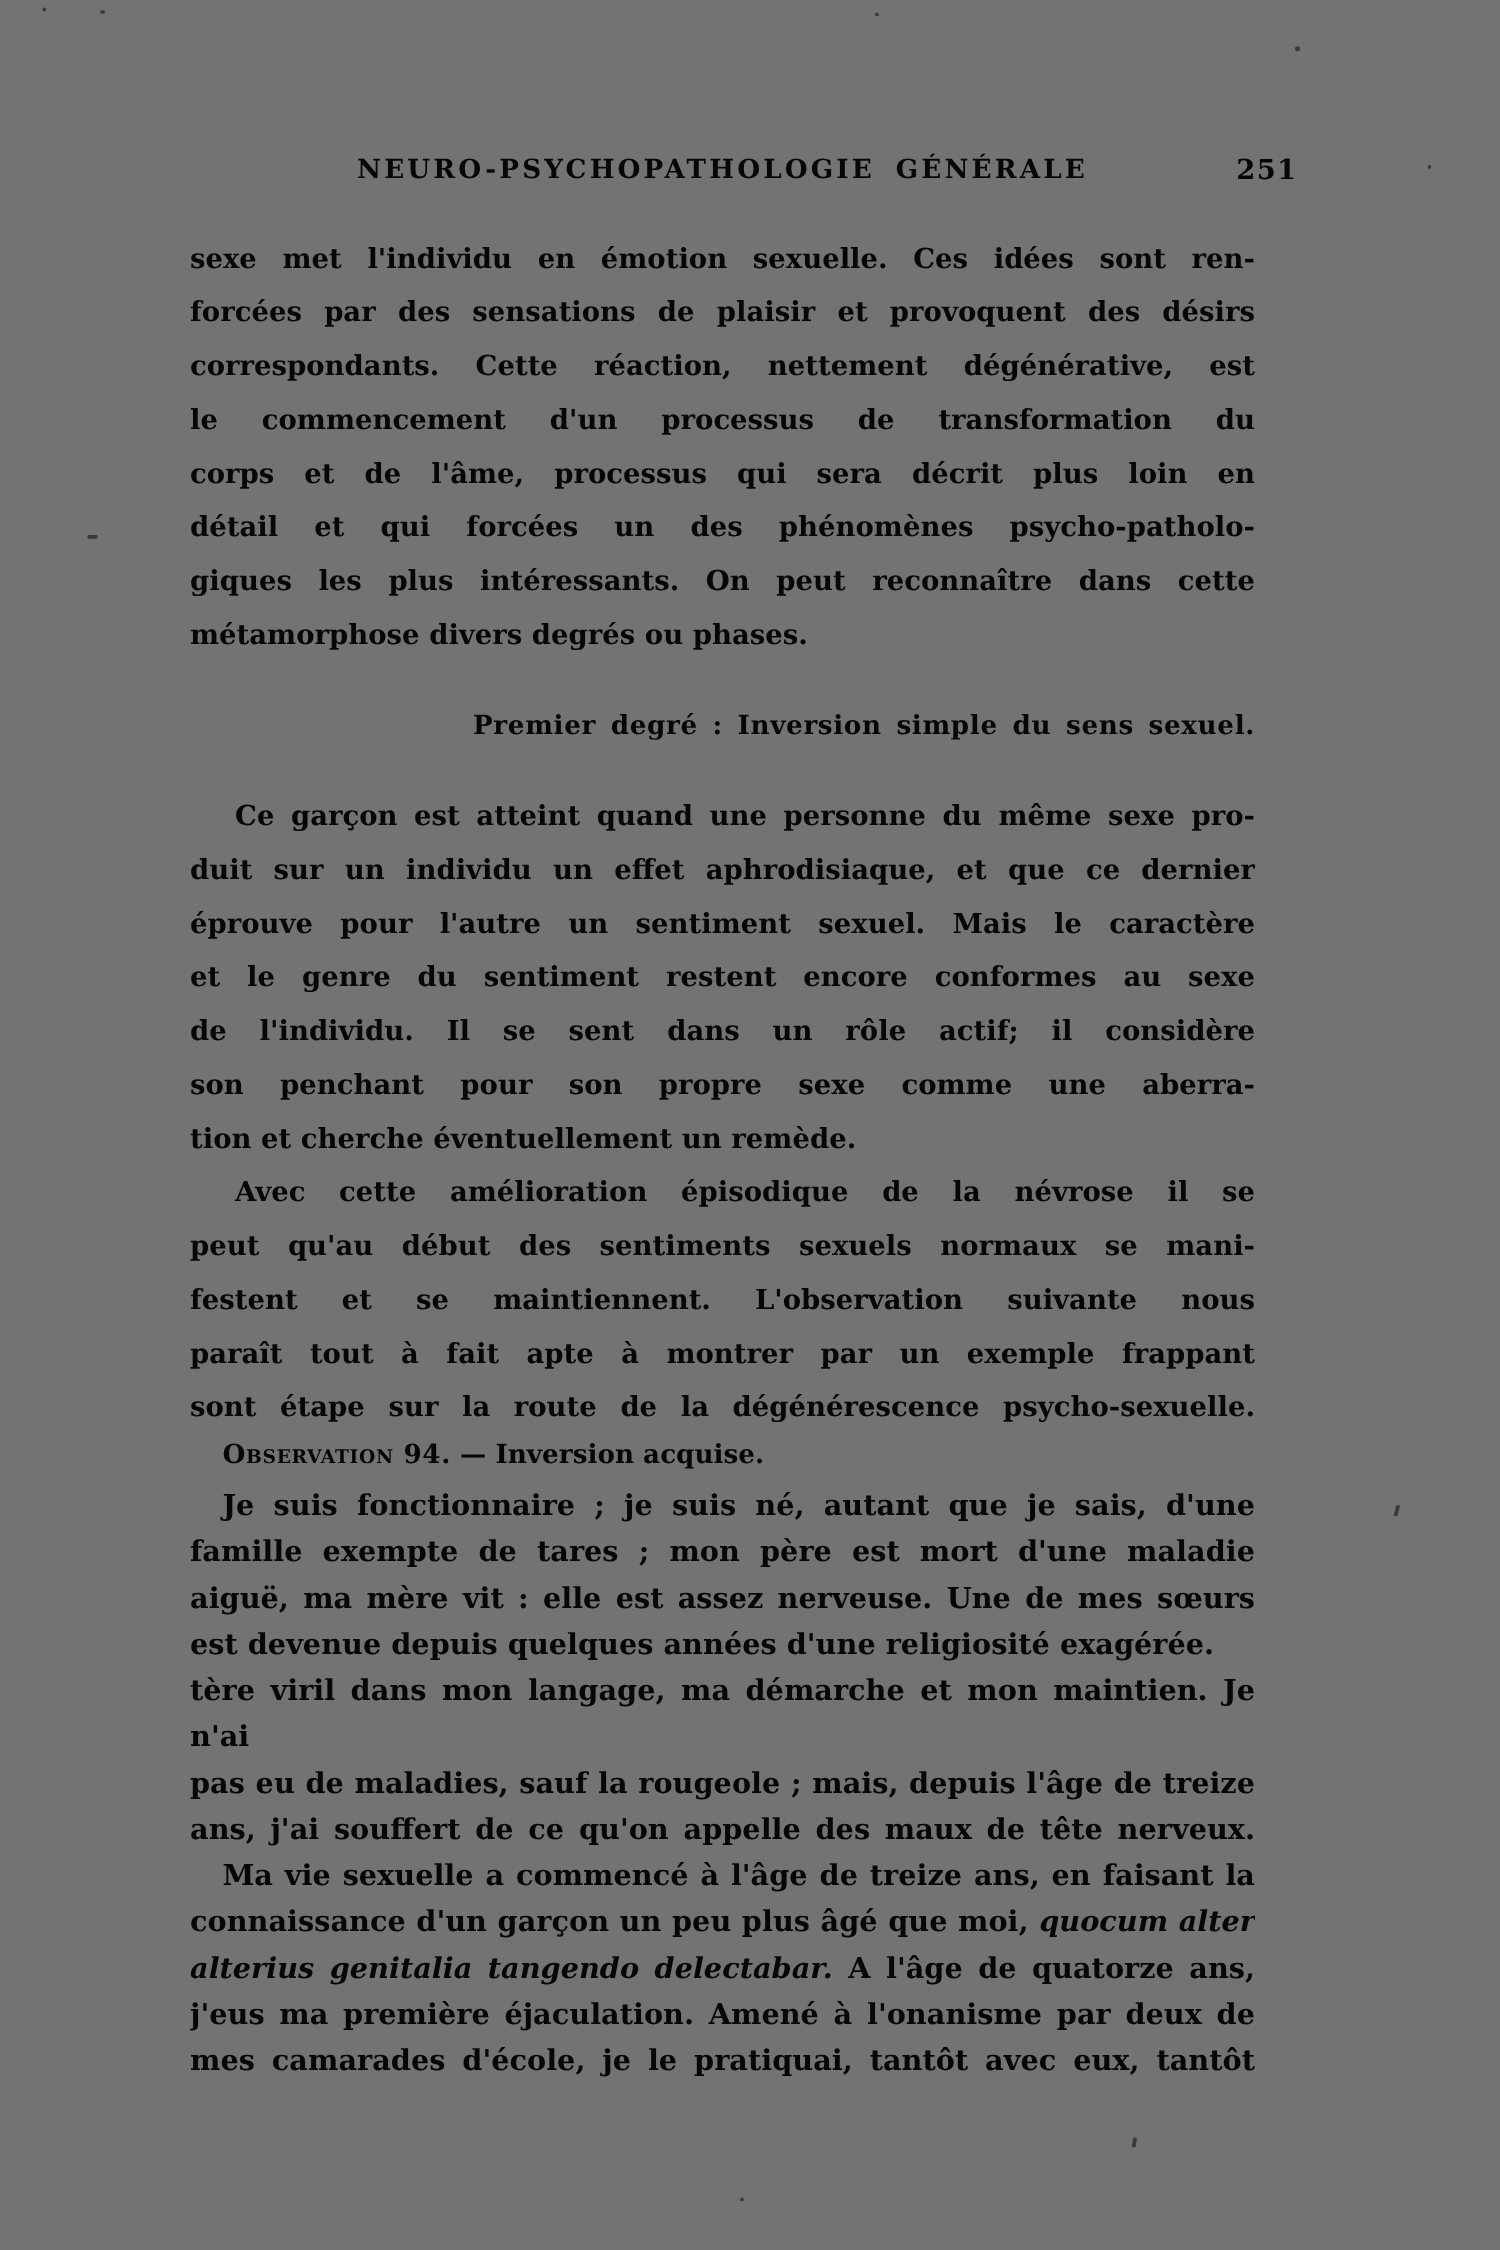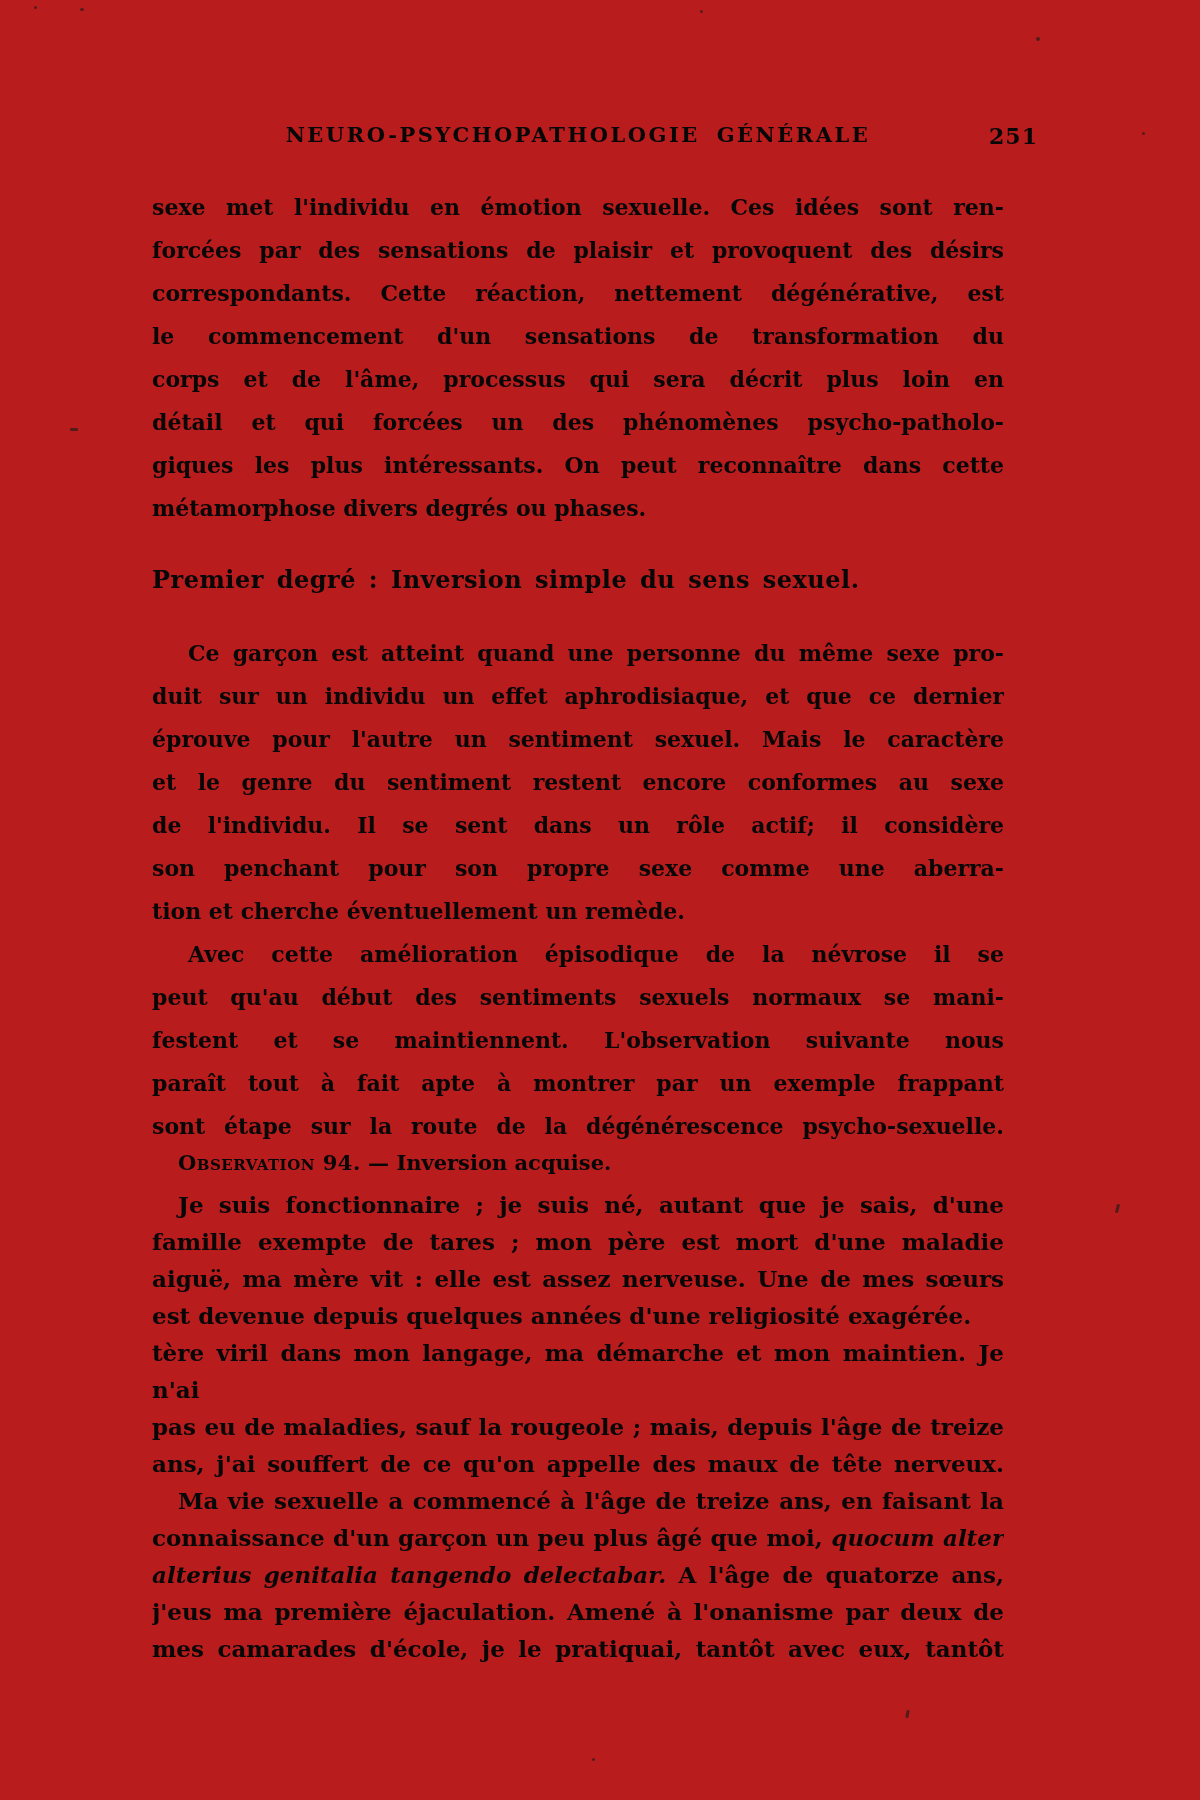--- a/index.html
+++ b/index.html
@@ -1,20 +1,20 @@
 <!DOCTYPE html>
 <html><head>
 <meta charset="utf-8">
 <style>
   html, body { margin: 0; padding: 0; background: #ffffff; }
   .page {
     position: relative;
     width: 1200px;
     height: 1800px;
-    background: #b91c1c;
+    background: #737373;
     color: #070707;
     font-family: "DejaVu Serif", serif;
     overflow: hidden;
   }
   
   .header {
     position: absolute;
     top: 122px;
     left: 152px;
     width: 852px;
@@ -51,22 +51,22 @@
     overflow: hidden;
   }
   .main-para .ln { font-size: 22px; line-height: 43px; }
   .obs .ln { font-size: 23px; line-height: 37px; }
   .nj { text-align: left; text-align-last: left; }
   .ind-main { text-indent: 36px; }
   .ind-obs  { text-indent: 26px; }
   .subhead {
     margin-top: 36px;
     margin-bottom: 38px;
-    text-align: left;
-    font-size: 24px;
+    text-align: right;
+    font-size: 21px;
     line-height: 28px;
     font-weight: 700;
     letter-spacing: 0.5px;
     word-spacing: 4px;
   }
   .obs { }
   .obs-head {
     font-size: 21px;
     line-height: 30px;
     margin-bottom: 8px;
@@ -91,21 +91,21 @@
     <span class="header-title">NEURO-PSYCHOPATHOLOGIE GÉNÉRALE</span>
     <span class="page-num">251</span>
   </div>
 
   <div class="content">
 
     <div class="main-para">
       <div class="ln">sexe met l'individu en émotion sexuelle. Ces idées sont ren-</div>
       <div class="ln">forcées par des sensations de plaisir et provoquent des désirs</div>
       <div class="ln">correspondants. Cette réaction, nettement dégénérative, est</div>
-      <div class="ln">le commencement d'un sensations de transformation du</div>
+      <div class="ln">le commencement d'un processus de transformation du</div>
       <div class="ln">corps et de l'âme, processus qui sera décrit plus loin en</div>
       <div class="ln">détail et qui forcées un des phénomènes psycho-patholo-</div>
       <div class="ln">giques les plus intéressants. On peut reconnaître dans cette</div>
       <div class="ln nj">métamorphose divers degrés ou phases.</div>
     </div>
 
     <div class="subhead">Premier degré : Inversion simple du sens sexuel.</div>
 
     <div class="main-para">
       <div class="ln ind-main">Ce garçon est atteint quand une personne du même sexe pro-</div>

